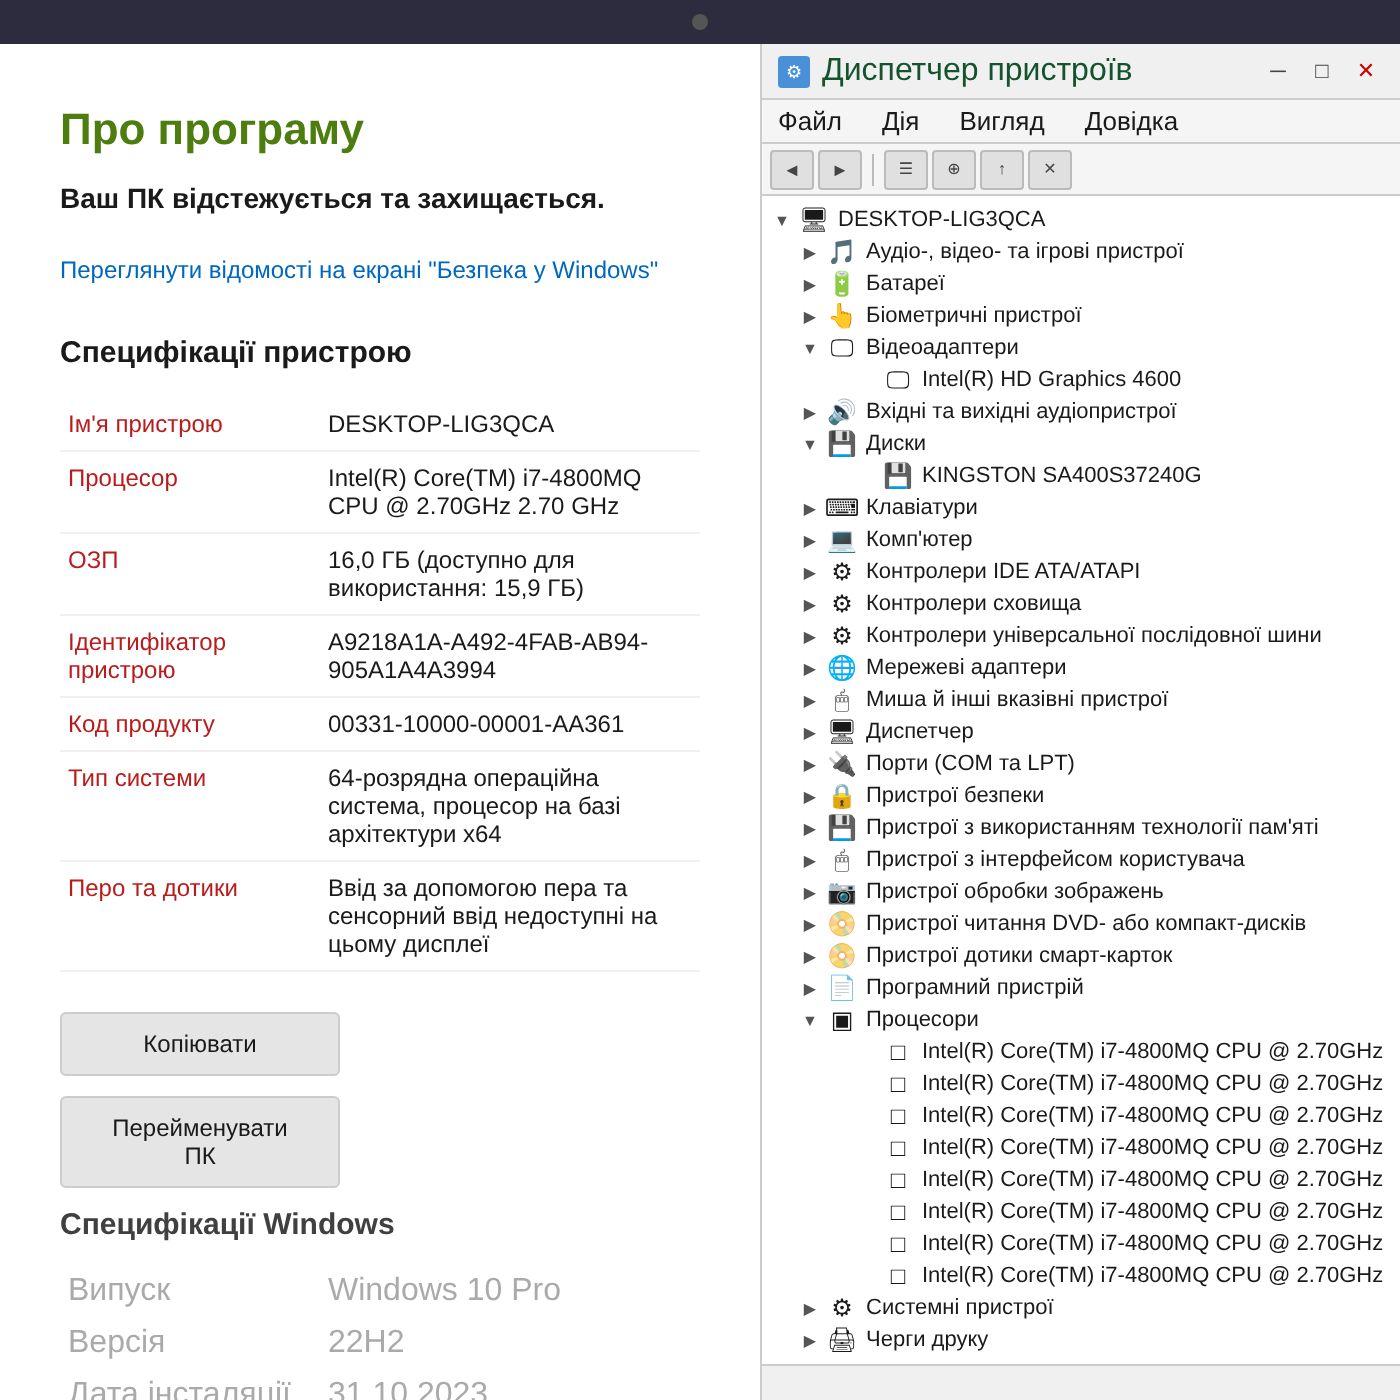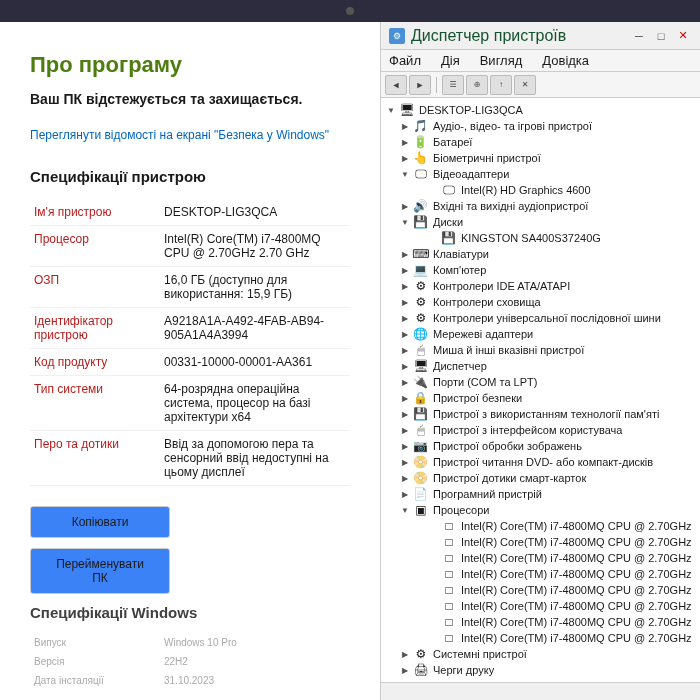--- a/index.html
+++ b/index.html
@@ -95,21 +95,21 @@
 
     .spec-table tr td:last-child {
       color: #1a1a1a;
     }
 
     .copy-btn, .rename-btn {
       display: block;
       width: 140px;
       padding: 8px 16px;
       margin-bottom: 10px;
-      background: #3b82f6;
+      background: #e5e5e5;
       border: 1px solid #ccc;
       border-radius: 3px;
       font-size: 12px;
       color: #1a1a1a;
       cursor: pointer;
       text-align: center;
     }
 
     .windows-section-title {
       font-size: 15px;
@@ -119,21 +119,21 @@
       margin-bottom: 12px;
     }
 
     .win-spec-table {
       width: 100%;
       border-collapse: collapse;
     }
 
     .win-spec-table tr td {
       padding: 4px 4px;
-      font-size: 10px;
+      font-size: 16px;
       color: #aaa;
     }
 
     .win-spec-table tr td:first-child {
       width: 130px;
     }
 
     
     .right-panel {
       flex: 1;

